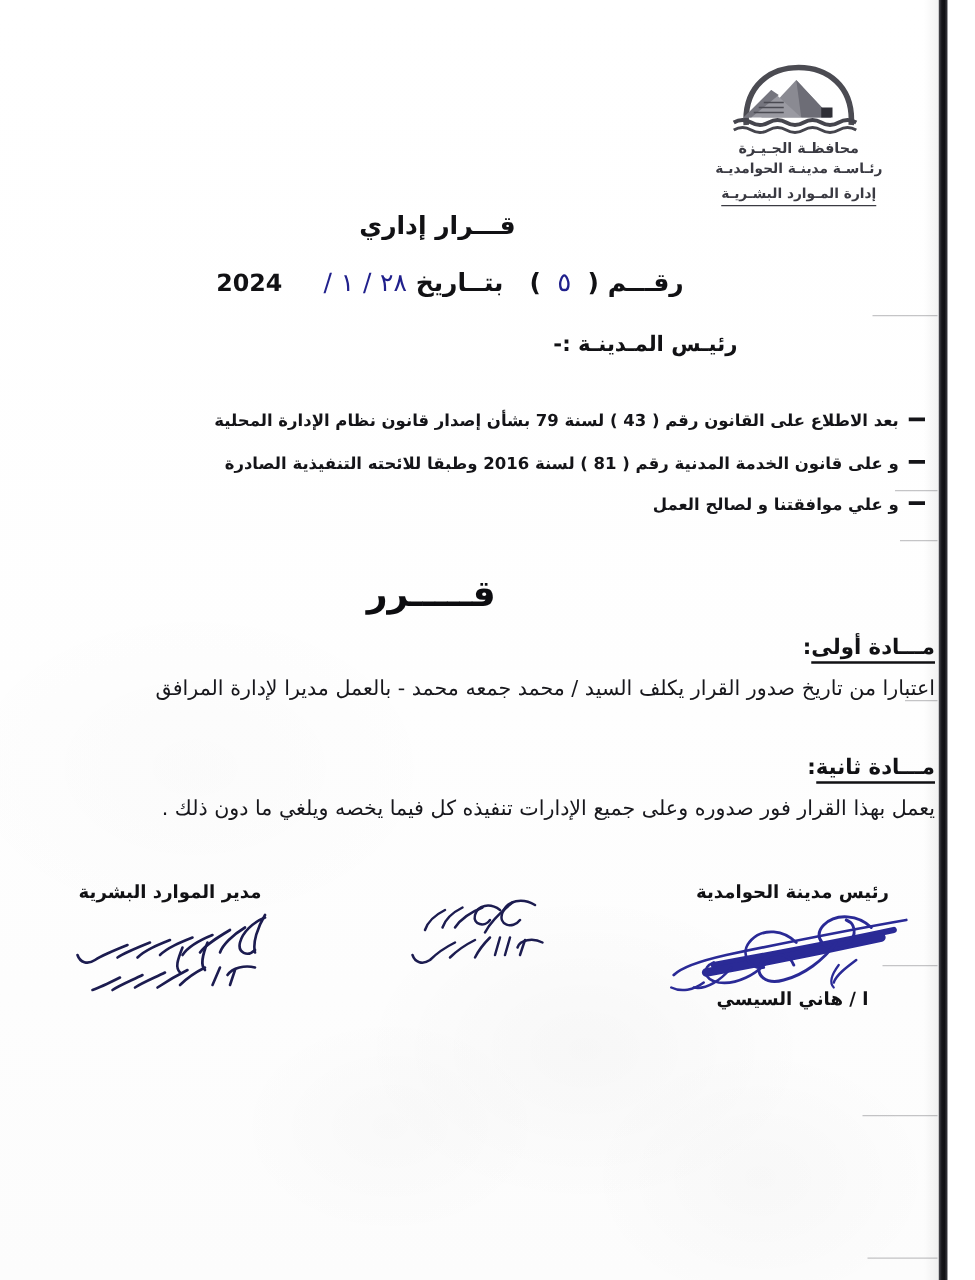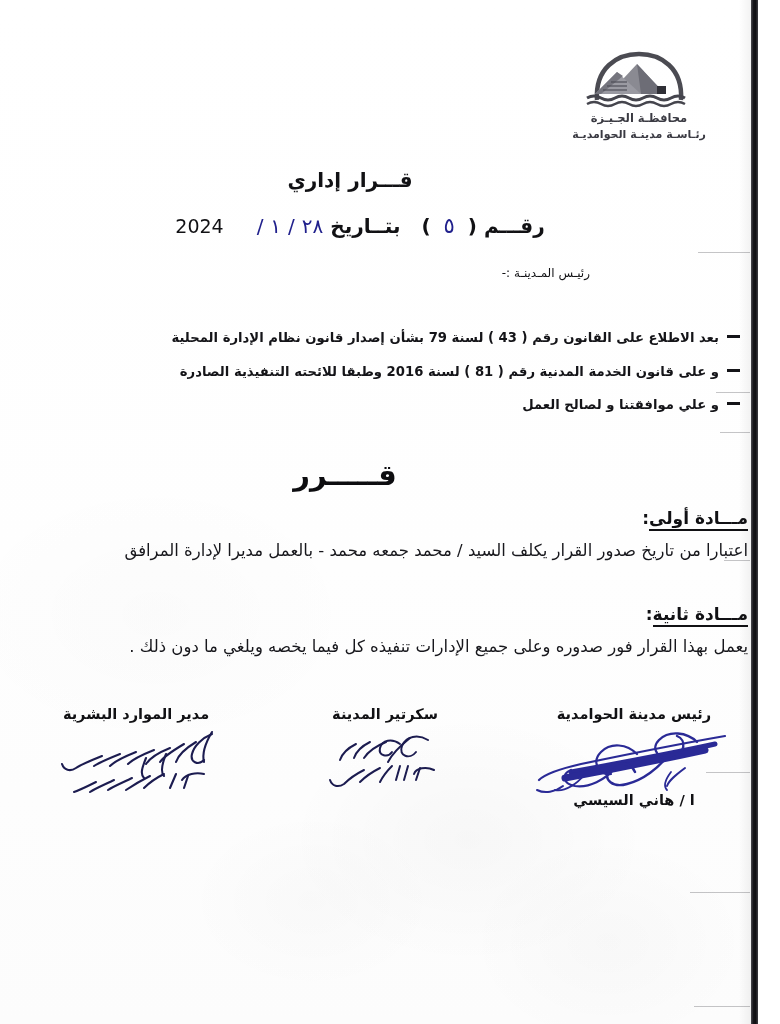--- a/index.html
+++ b/index.html
@@ -138,32 +138,32 @@
     padding: 0 6px;
   }
   .ink-date {
     color: #20208c;
     font-weight: normal;
     font-size: 20px;
     letter-spacing: 1px;
   }
   .year-print {
     font-size: 19px;
-    font-weight: normal;
+    font-weight: bold;
     color: #111114;
     padding-right: 26px;
   }
 
   
   .issuer {
     position: absolute;
     top: 266px;
     right: 190px;
-    font-size: 12px;
-    font-weight: normal;
+    font-size: 17px;
+    font-weight: bold;
     color: #111114;
     text-align: center;
   }
 
   
   .clauses {
     position: absolute;
     top: 330px;
     right: 40px;
     left: 60px;
@@ -291,20 +291,21 @@
       </g>
 
       <rect x="74" y="38" width="9" height="8" fill="#2f2f36"></rect>
 
       <path d="M4 50 q7 -4 14 0 q7 4 14 0 q7 -4 14 0 q7 4 14 0 q7 -4 14 0 q7 4 14 0 q7 -4 14 0" fill="none" stroke="#45454d" stroke-width="3"></path>
       <path d="M4 56 q7 -4 14 0 q7 4 14 0 q7 -4 14 0 q7 4 14 0 q7 -4 14 0 q7 4 14 0 q7 -4 14 0" fill="none" stroke="#45454d" stroke-width="2.4"></path>
     </svg>
 
     <div class="lh-line gov">محافظـة الجـيـزة</div>
     <div class="lh-line">رئـاسـة مدينـة الحوامديـة</div>
+    <div><span class="lh-line dept">إدارة المـوارد البشـريـة</span></div>
   </div>
 
   <div class="doc-title">
     <span class="kashida">قـــرار إداري</span>
   </div>
 
   <div class="doc-number">
     <span>رقـــم</span>
     <span>(</span>
     <span class="ink">٥</span>
@@ -366,21 +367,20 @@
             <path d="M44 62 C36 68, 26 70, 18 66" stroke-width="2"></path>
             <path d="M166 44 C158 50, 150 56, 148 62" stroke-width="2"></path>
             <path d="M152 48 C146 56, 144 62, 148 66" stroke-width="1.8"></path>
           </g>
         </svg>
       </div>
       <div class="sig-name">ا / هاني السيسي</div>
     </div>
 
     <div class="sig-col">
-      <div class="sig-title">سكرتير المدينة</div>
       <div class="sig-ink">
         <svg width="170" height="74" viewBox="0 0 170 74">
           <g fill="none" stroke="#1c1c50" stroke-linecap="round" stroke-linejoin="round" stroke-width="2">
             <path d="M128 16 C118 10, 106 12, 102 22 C98 32, 110 36, 116 28"></path>
             <path d="M110 14 C100 22, 92 30, 88 38"></path>
             <path d="M100 20 C92 14, 82 16, 80 24 C78 32, 88 34, 92 28"></path>
             <path d="M86 18 C76 22, 68 28, 64 34"></path>
             <path d="M70 18 C62 22, 56 28, 54 34"></path>
             <path d="M56 20 C48 24, 42 30, 40 36"></path>
             <path d="M134 46 C126 42, 116 44, 114 50"></path>

